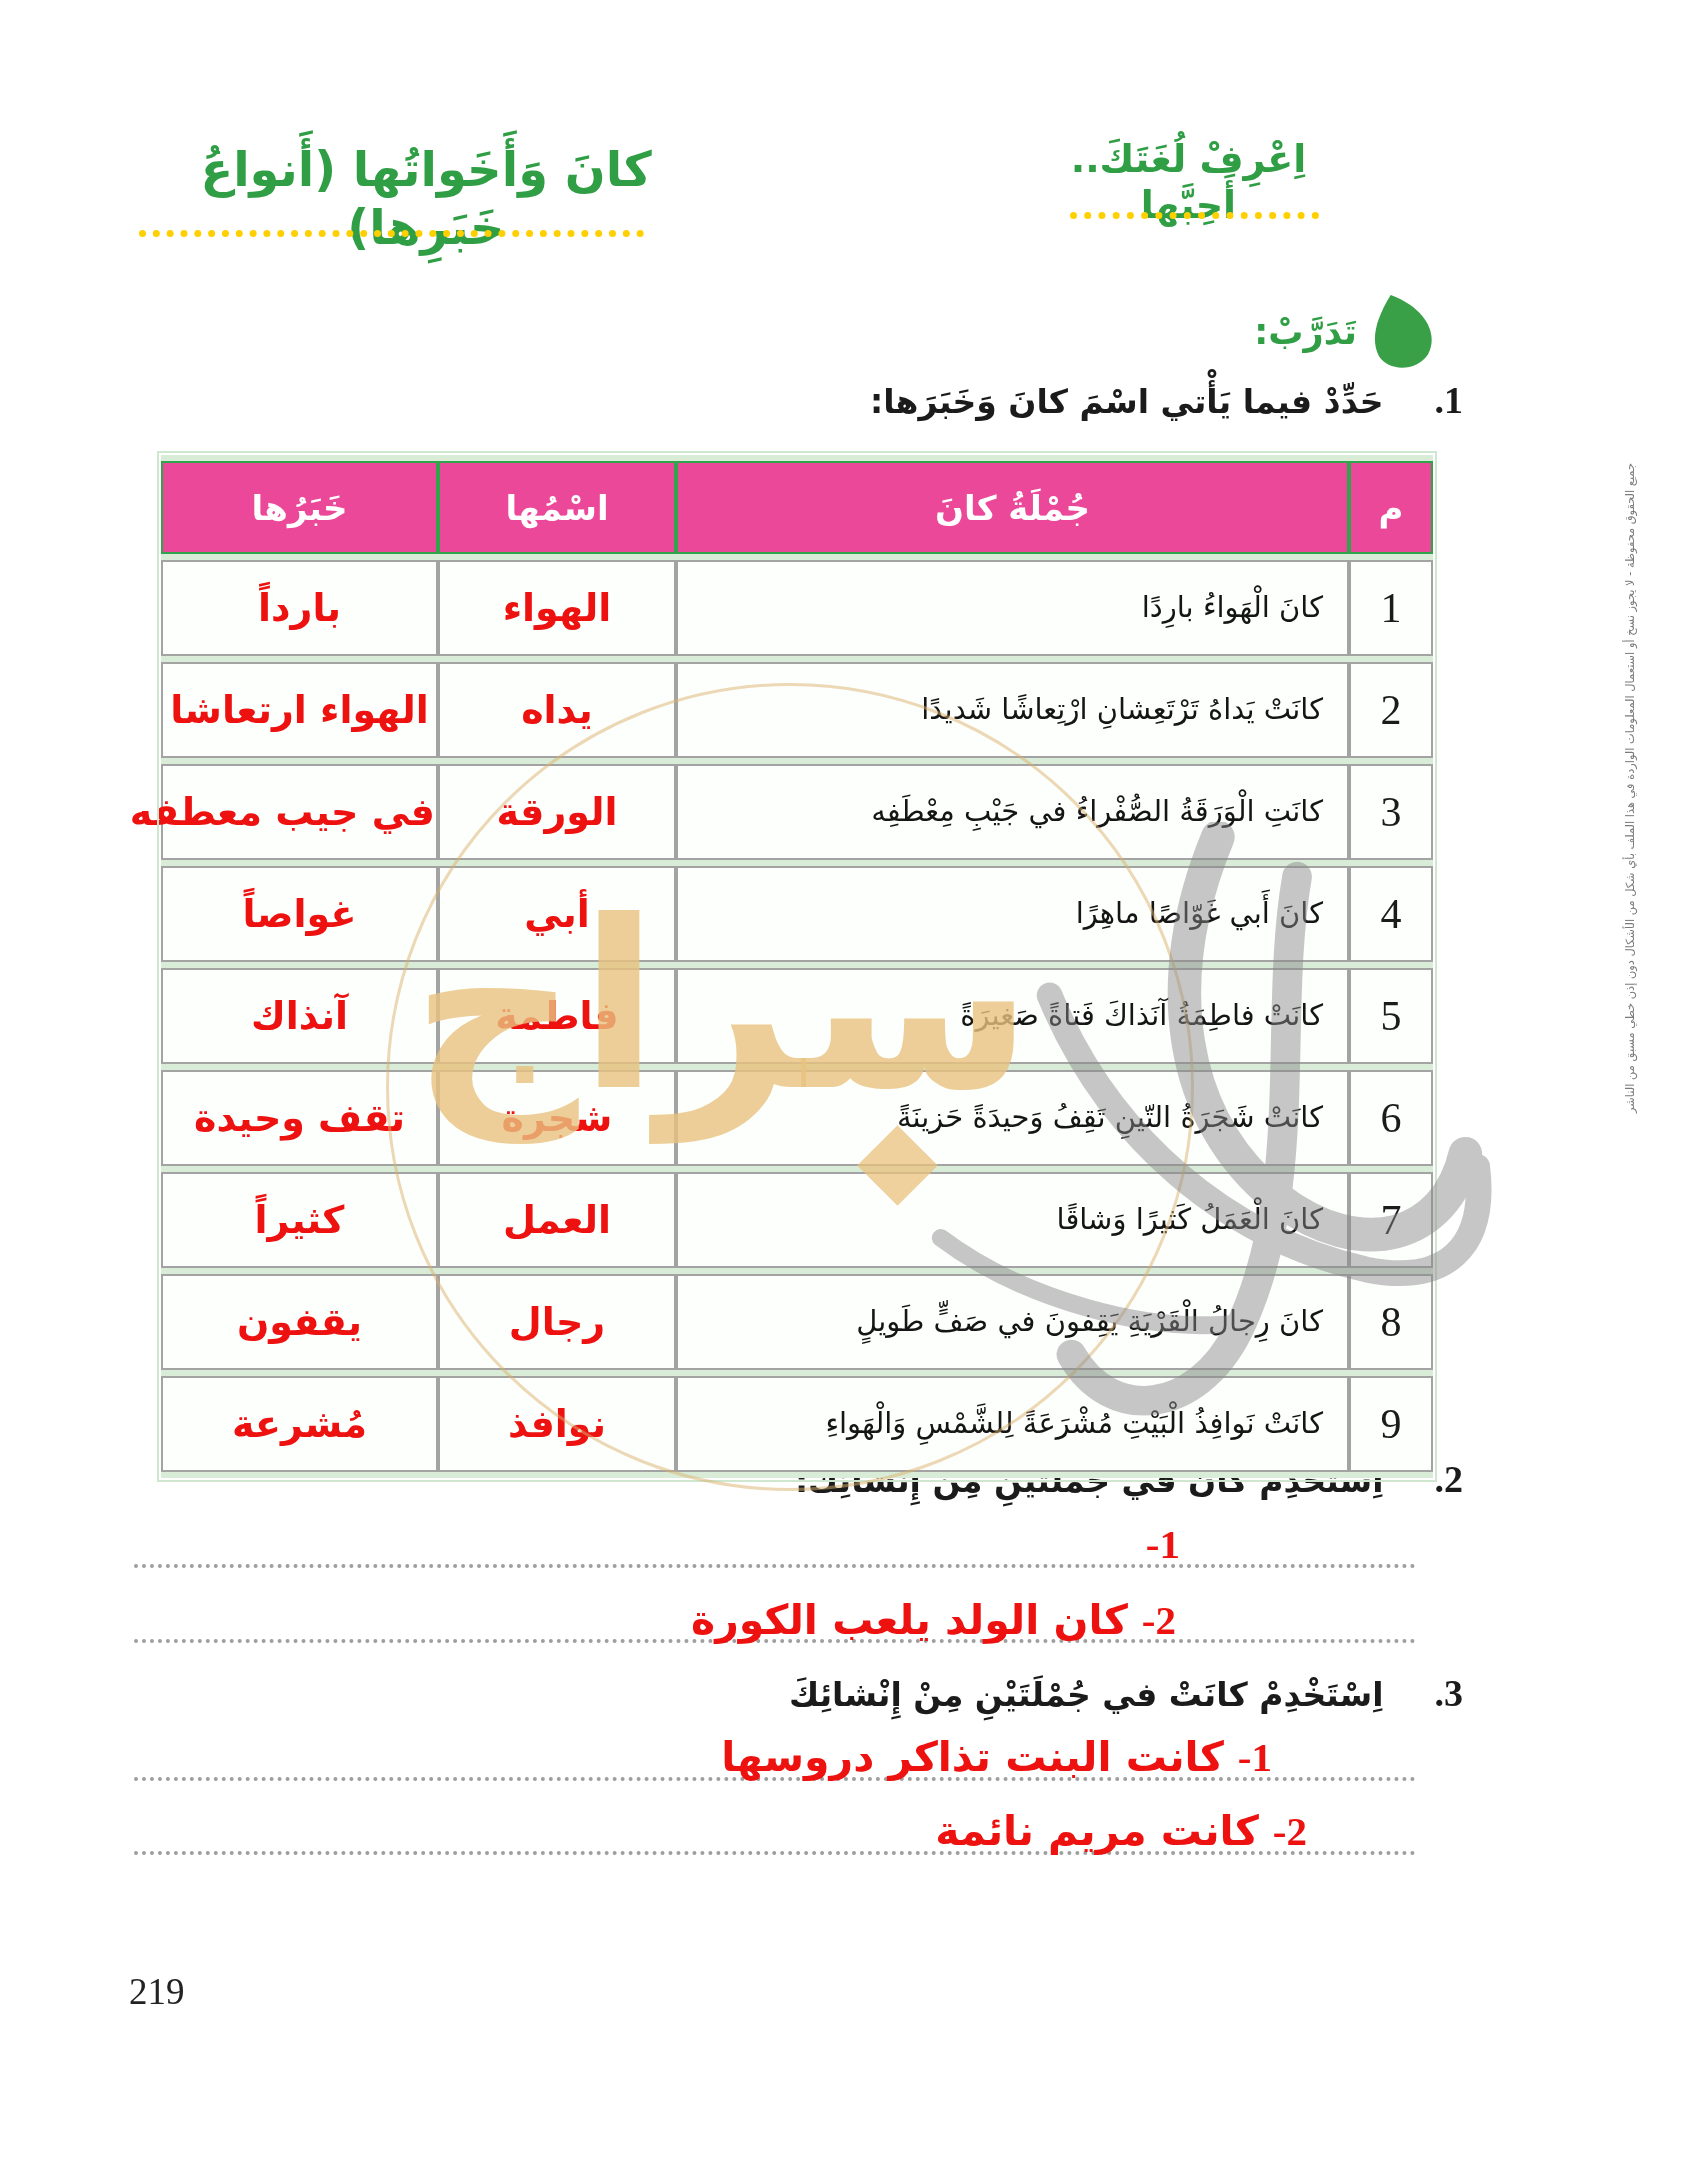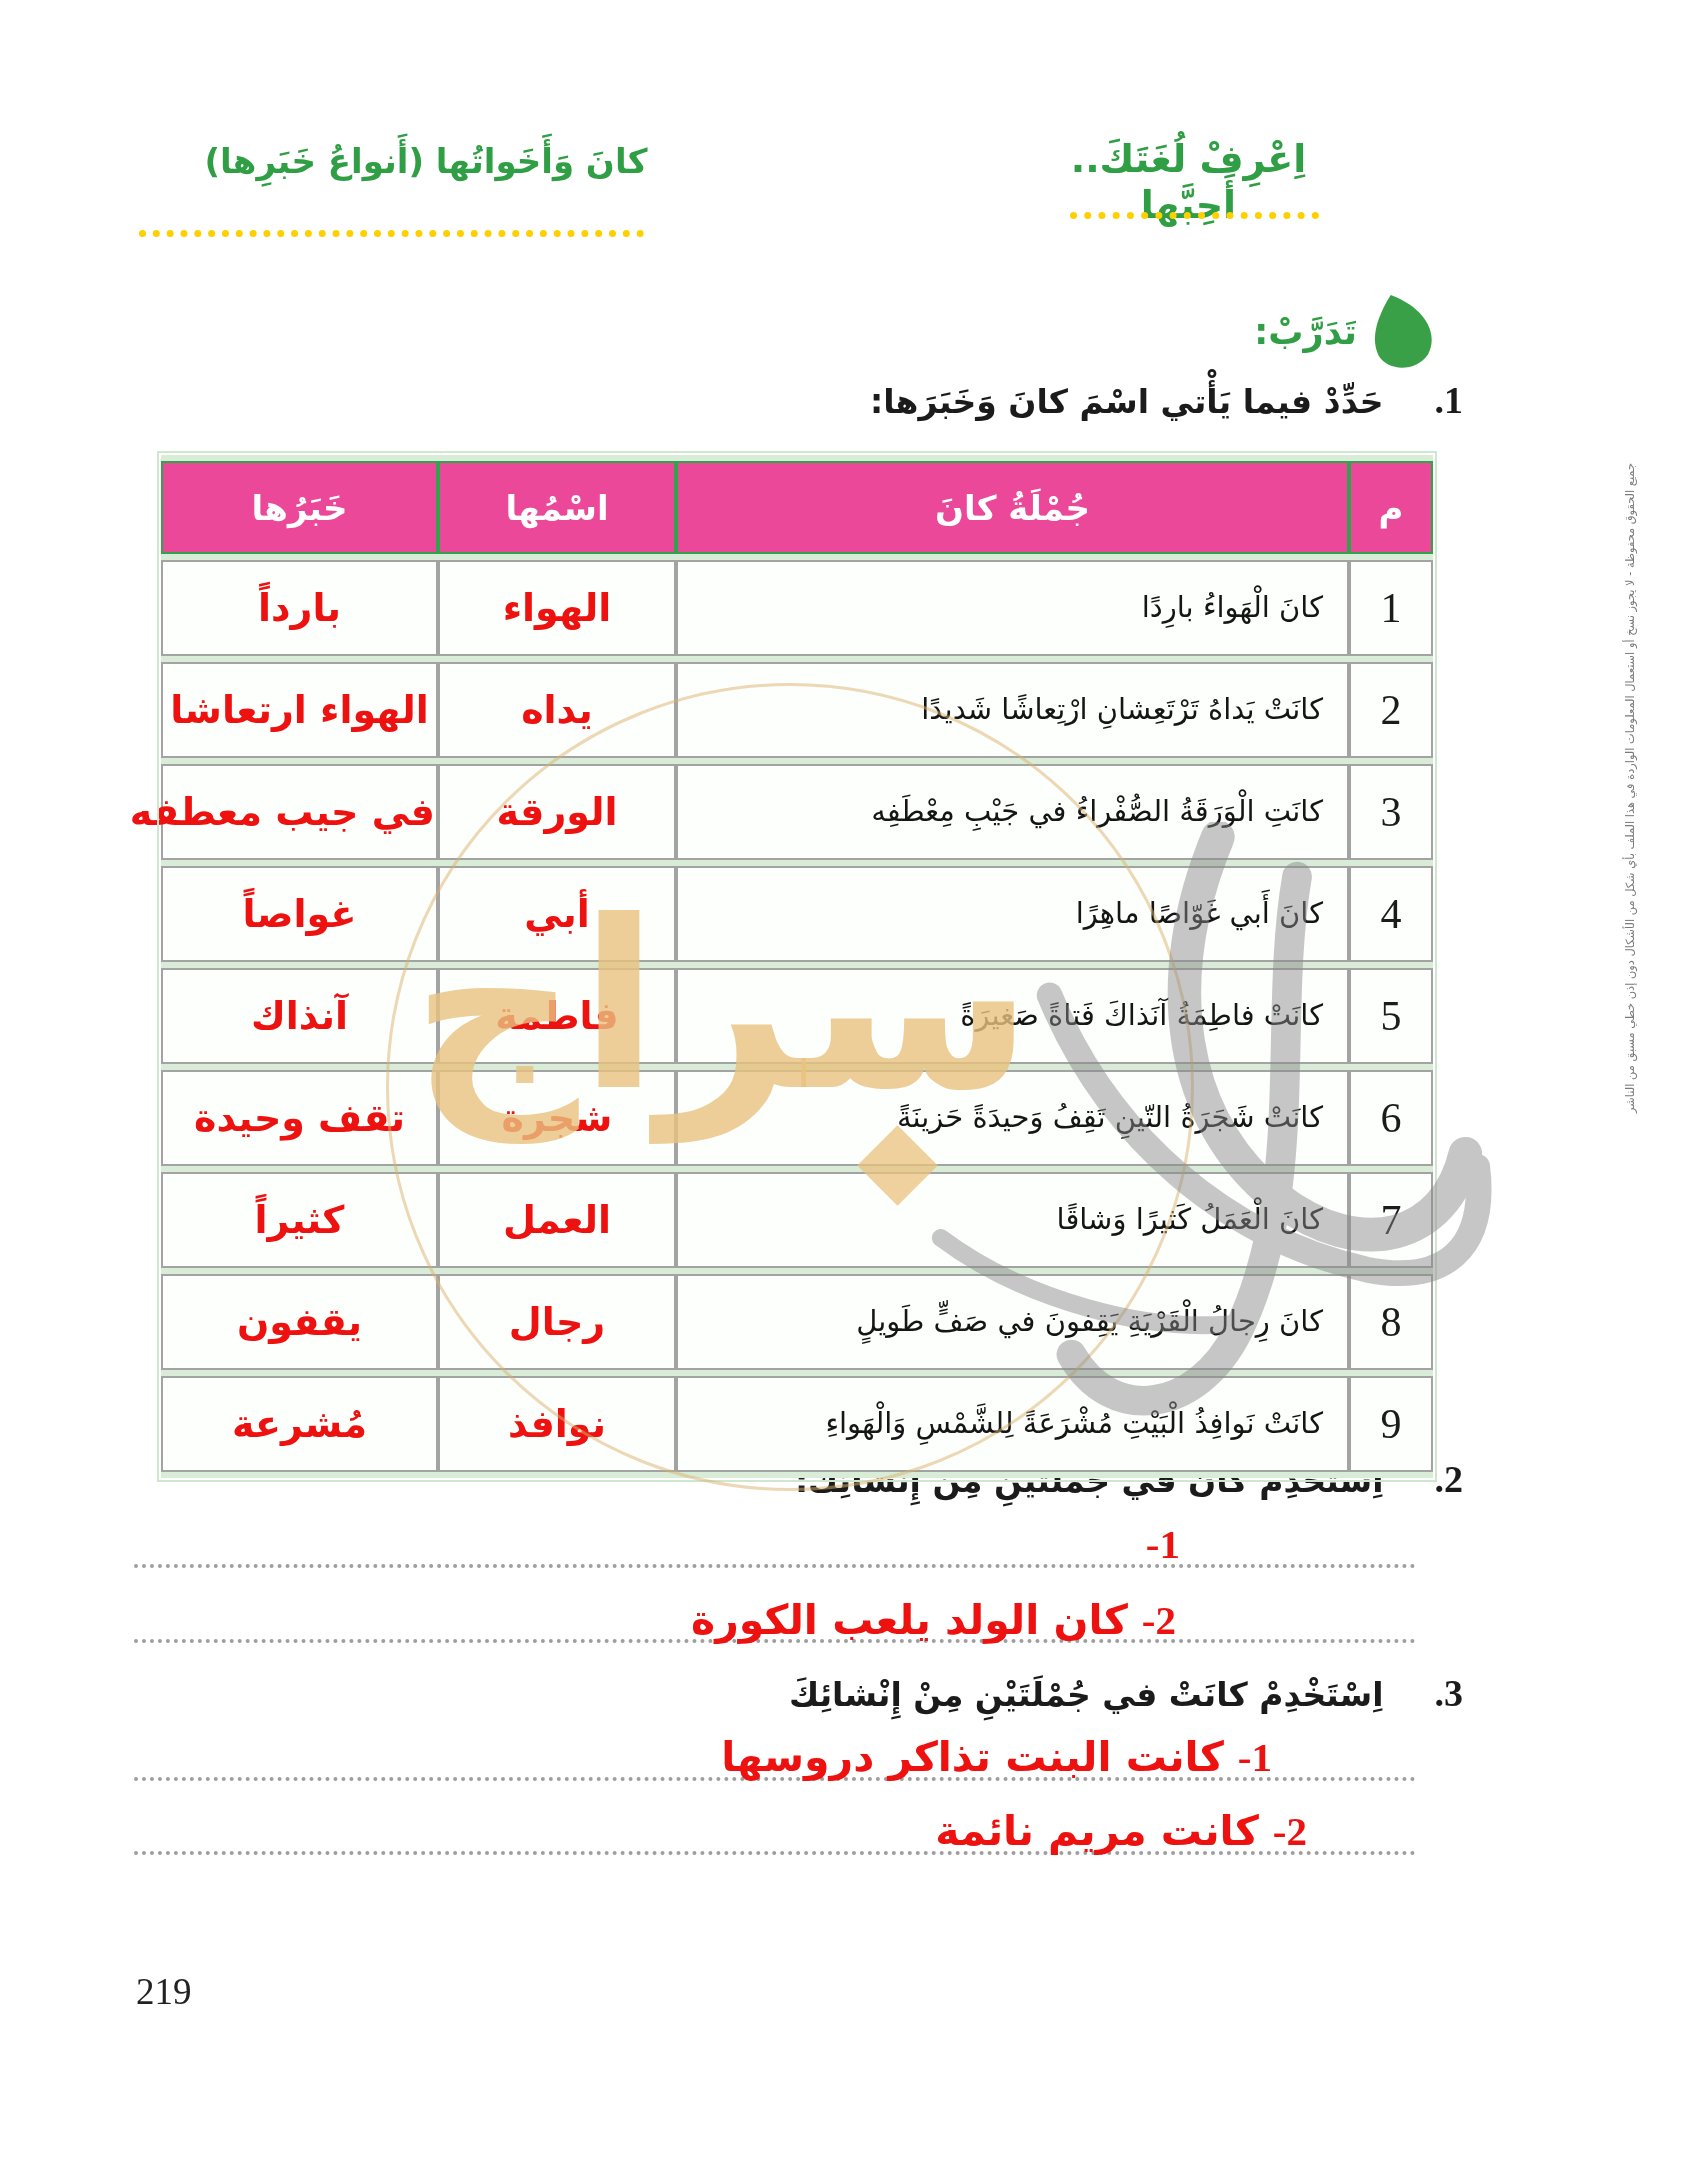--- a/index.html
+++ b/index.html
@@ -2,21 +2,21 @@
 <html lang="ar"><head>
 <meta charset="utf-8">
 <style>
   html,body{margin:0;padding:0;background:#ffffff;}
   .page{position:relative;width:1683px;height:2178px;background:#ffffff;overflow:hidden;
         font-family:"DejaVu Sans",sans-serif;}
   .abs{position:absolute;}
 
   
   .gtitle{color:#2f9e44;font-weight:bold;text-align:center;line-height:1.2;}
-  .title-left{top:141px;left:119px;width:614px;font-size:34px;}
+  .title-left{top:141px;left:119px;width:614px;font-size:48px;}
   .title-right{top:137px;right:356px;width:277px;font-size:38px;}
   .ydots{border-bottom:7px dotted #ffd000;height:0;}
   .ydots-left{top:230px;left:139px;width:505px;}
   .ydots-right{top:212px;right:364px;width:249px;}
 
   
   .train{top:293px;right:249px;display:flex;flex-direction:row;align-items:center;gap:12px;direction:rtl;}
   .train-label{color:#2f9e44;font-weight:bold;font-size:35px;}
 
   
@@ -48,21 +48,21 @@
 
   
   .wm{pointer-events:none;z-index:4;}
   .wm-circle{top:683px;left:386px;width:802px;height:802px;border-radius:50%;
              border:3px solid rgba(219,178,109,0.5);}
   .wm-brand{top:871px;left:411px;font-size:233px;font-weight:bold;color:rgba(233,194,126,0.8);direction:rtl;}
   .wm-brand2{top:1119px;left:342px;font-size:141px;font-weight:bold;color:rgba(150,150,150,0.5);direction:rtl;letter-spacing:8px;}
   .wm-diamond{top:1137px;left:869px;width:57px;height:57px;background:rgba(233,194,126,0.75);transform:rotate(45deg);}
 
   
-  .page-num{top:1970px;left:136px;font-family:"Liberation Serif","DejaVu Serif",serif;
+  .page-num{top:1970px;left:129px;font-family:"Liberation Serif","DejaVu Serif",serif;
             font-size:37px;color:#222;}
   .edge-note{top:463px;right:46px;height:871px;writing-mode:vertical-rl;transform:rotate(180deg);
              font-size:11.4px;color:#6d6d6d;opacity:.9;letter-spacing:1px;direction:rtl;}
 </style>
 </head>
 <body>
 
 <div class="page">
 
   <div class="abs gtitle title-right">اِعْرِفْ لُغَتَكَ.. أَحِبَّها</div>

